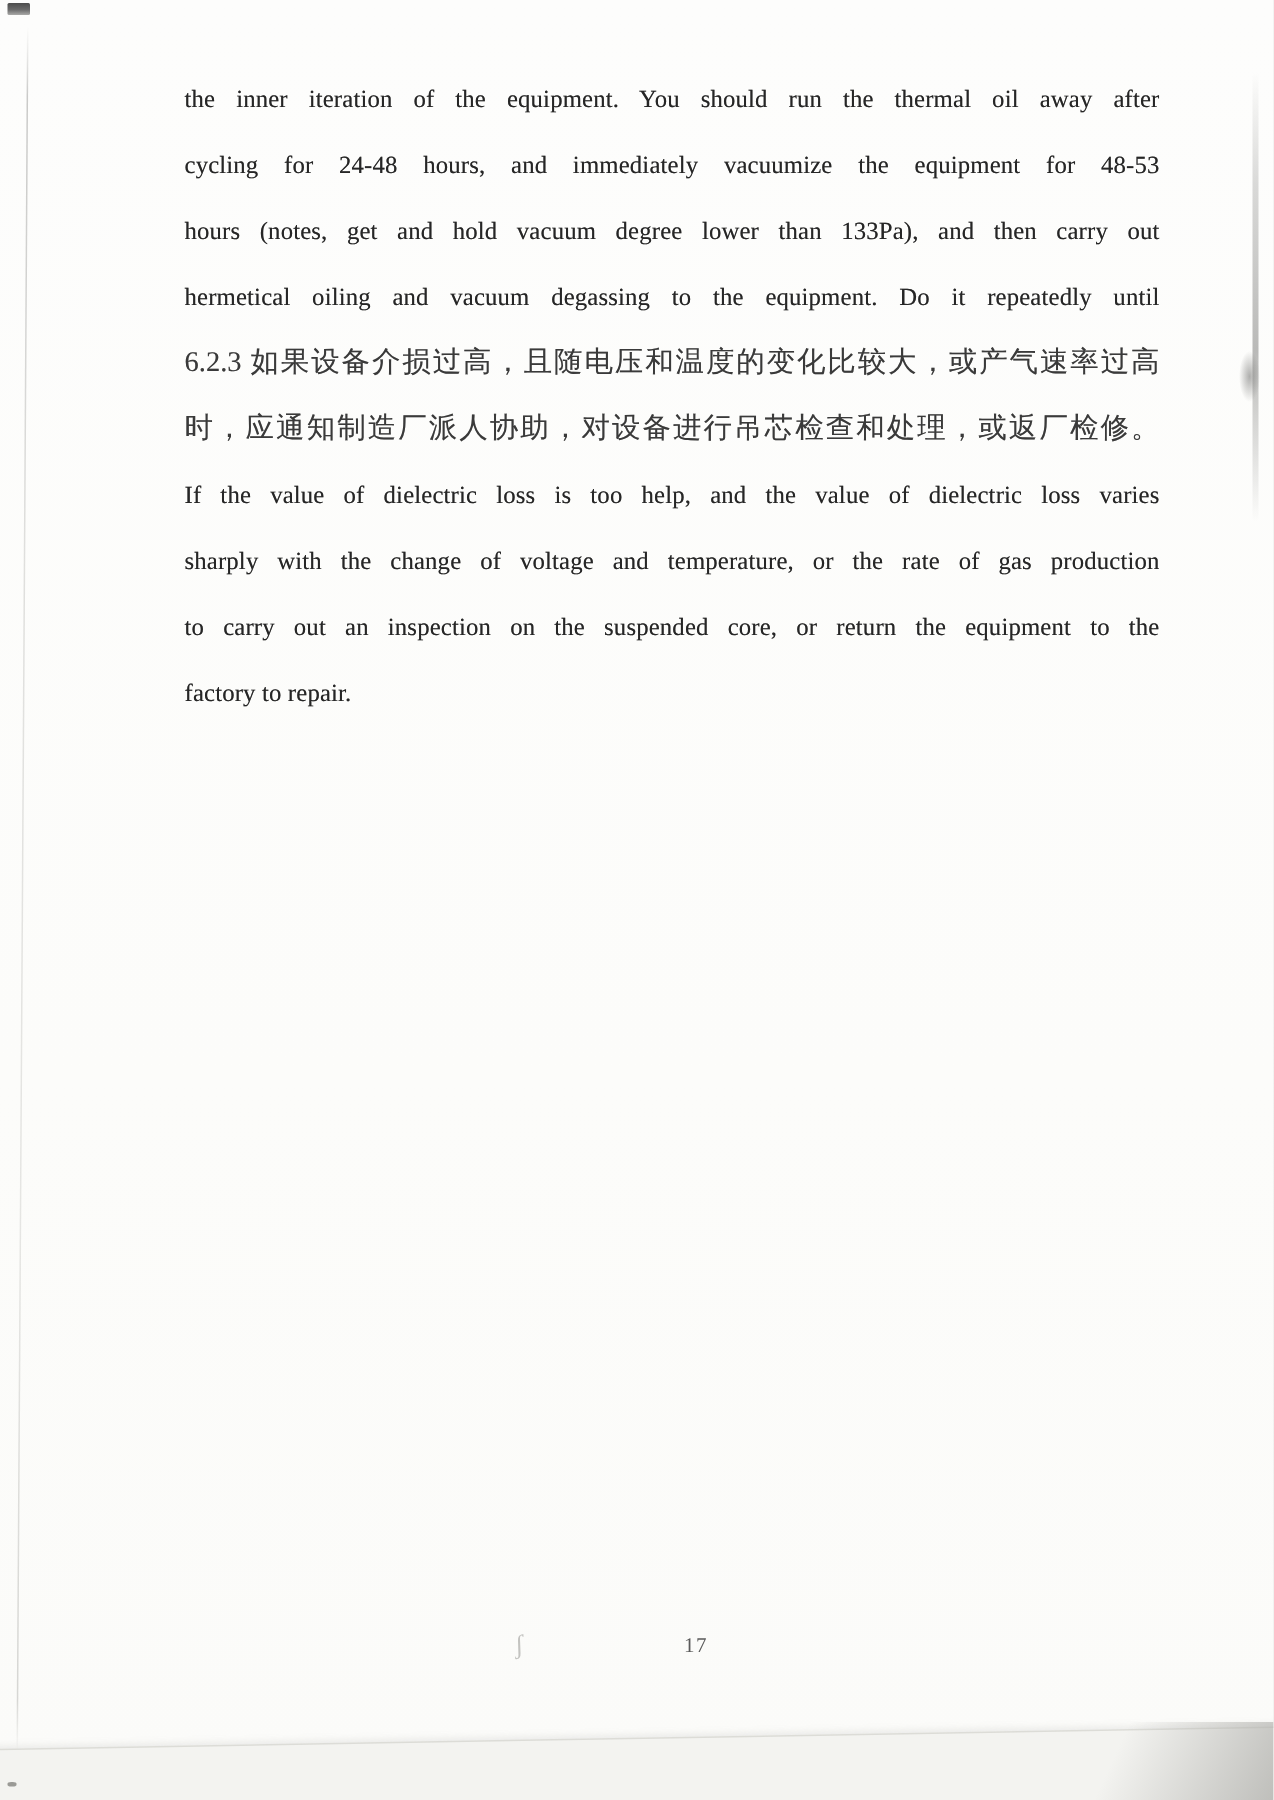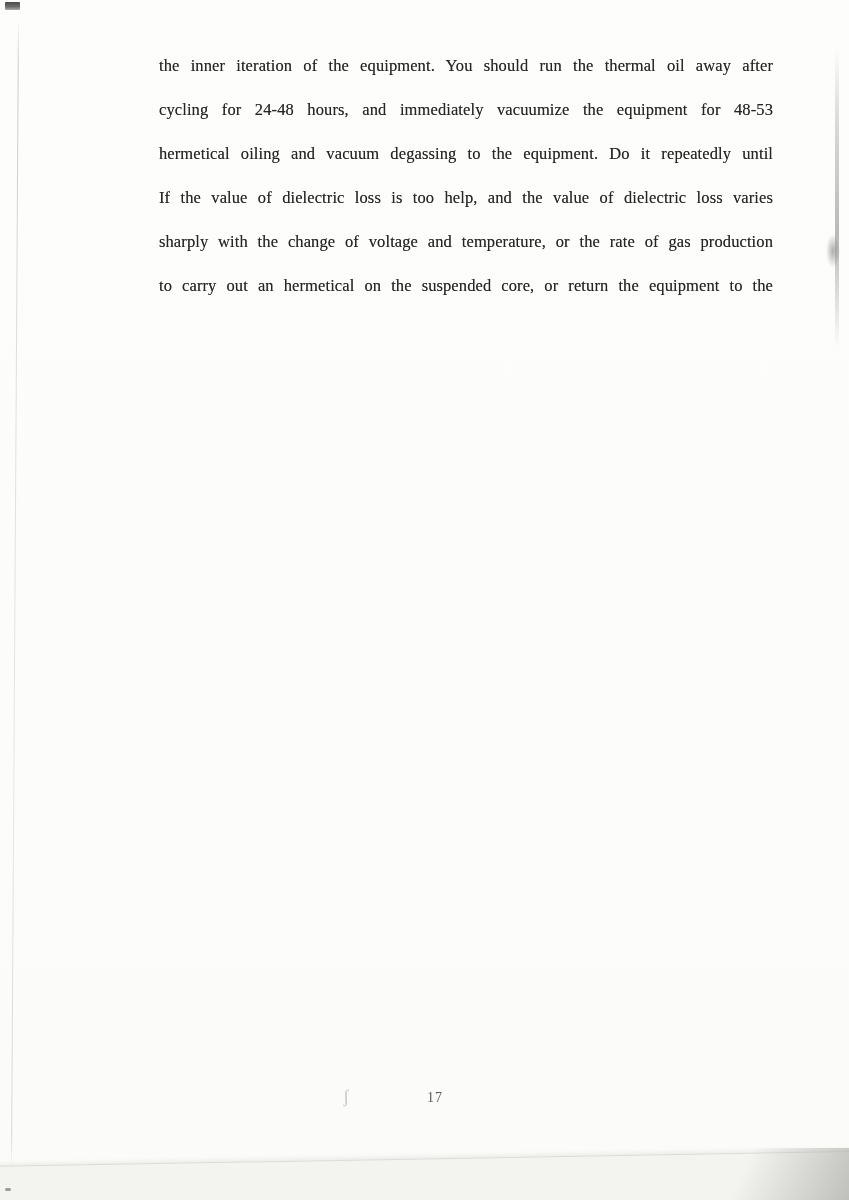--- a/index.html
+++ b/index.html
@@ -74,37 +74,36 @@
   }
 
   
   .text-block{
     position:absolute;left:123px;top:44px;width:650px;
     color:var(--ink);
   }
   .line{
     display:block;line-height:44px;white-space:normal;
     text-align:justify;
-    margin-left:36px;
   }
   .line.fill{ text-align-last:justify; }
   .line.en{
     font-size:16.5px;
     font-family:"Liberation Serif","DejaVu Serif",serif;
     letter-spacing:.1px;
     text-shadow:0 0 .4px rgba(40,40,40,.55);
   }
   .line.zh{
     font-size:19px;
     font-family:"Liberation Serif","DejaVu Serif",serif;
     text-shadow:0 0 .4px rgba(60,60,60,.4);
     color:#3a3a3a;
   }
   .page-number{
-    position:absolute;left:395px;top:1090px;width:80px;
+    position:absolute;left:424px;top:1090px;width:80px;
     text-align:center;font-size:14px;letter-spacing:1px;
     color:var(--pagenum-ink);
   }
 </style>
 </head>
 <body>
 
 <div class="page">
 
   <div class="mark-top-left"></div>
@@ -114,27 +113,33 @@
   <div class="bottom-edge"></div>
   <div class="bottom-right-shade"></div>
   <div class="bottom-left-speck"></div>
   <div class="footer-smudge">ʃ</div>
 
   <div class="text-block">
 
     <div>
       <p class="line en fill">the inner iteration of the equipment. You should run the thermal oil away after</p>
       <p class="line en fill">cycling for 24-48 hours, and immediately vacuumize the equipment for 48-53</p>
+      <p class="line en fill">hours (notes, get and hold vacuum degree lower than 133Pa), and then carry out</p>
       <p class="line en fill">hermetical oiling and vacuum degassing to the equipment. Do it repeatedly until</p>
     </div>
 
+    <div lang="zh">
+      <p class="line zh fill">6.2.3 如果设备介损过高，且随电压和温度的变化比较大，或产气速率过高</p>
+      <p class="line zh fill">时，应通知制造厂派人协助，对设备进行吊芯检查和处理，或返厂检修。</p>
+    </div>
 
     <div>
       <p class="line en fill">If the value of dielectric loss is too help, and the value of dielectric loss varies</p>
       <p class="line en fill">sharply with the change of voltage and temperature, or the rate of gas production</p>
-      <p class="line en fill">to carry out an hermetical on the suspended core, or return the equipment to the</p>
+      <p class="line en fill">to carry out an inspection on the suspended core, or return the equipment to the</p>
+      <p class="line en">factory to repair.</p>
     </div>
 
   </div>
 
   <div class="page-number">17</div>
 
 </div>
 
 </body></html>

